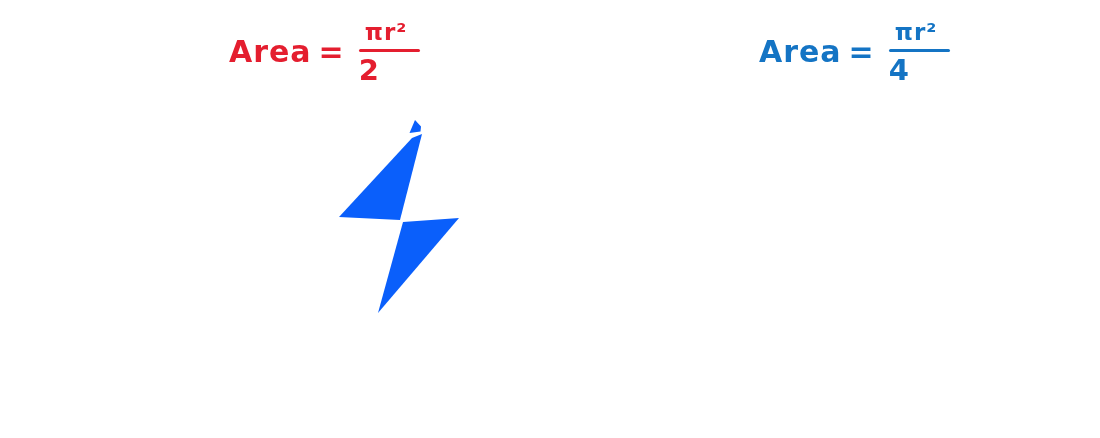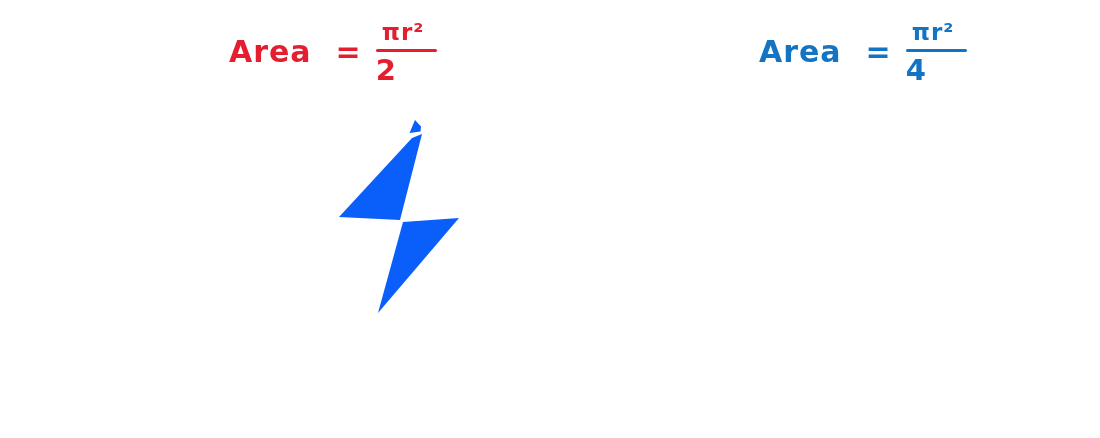--- a/index.html
+++ b/index.html
@@ -26,21 +26,21 @@
   .formula {
     position: absolute;
     top: 19px;
     display: flex;
     align-items: center;
     user-select: none;
   }
   .formula .lhs {
     display: flex;
     align-items: center;
-    gap: 24px;
+    gap: 7px;
     font-size: 30px;
     font-weight: bold;
     letter-spacing: 1px;
     line-height: 1;
   }
   .frac {
     display: inline-flex;
     flex-direction: column;
     align-items: flex-start;
     margin-left: 14px;

